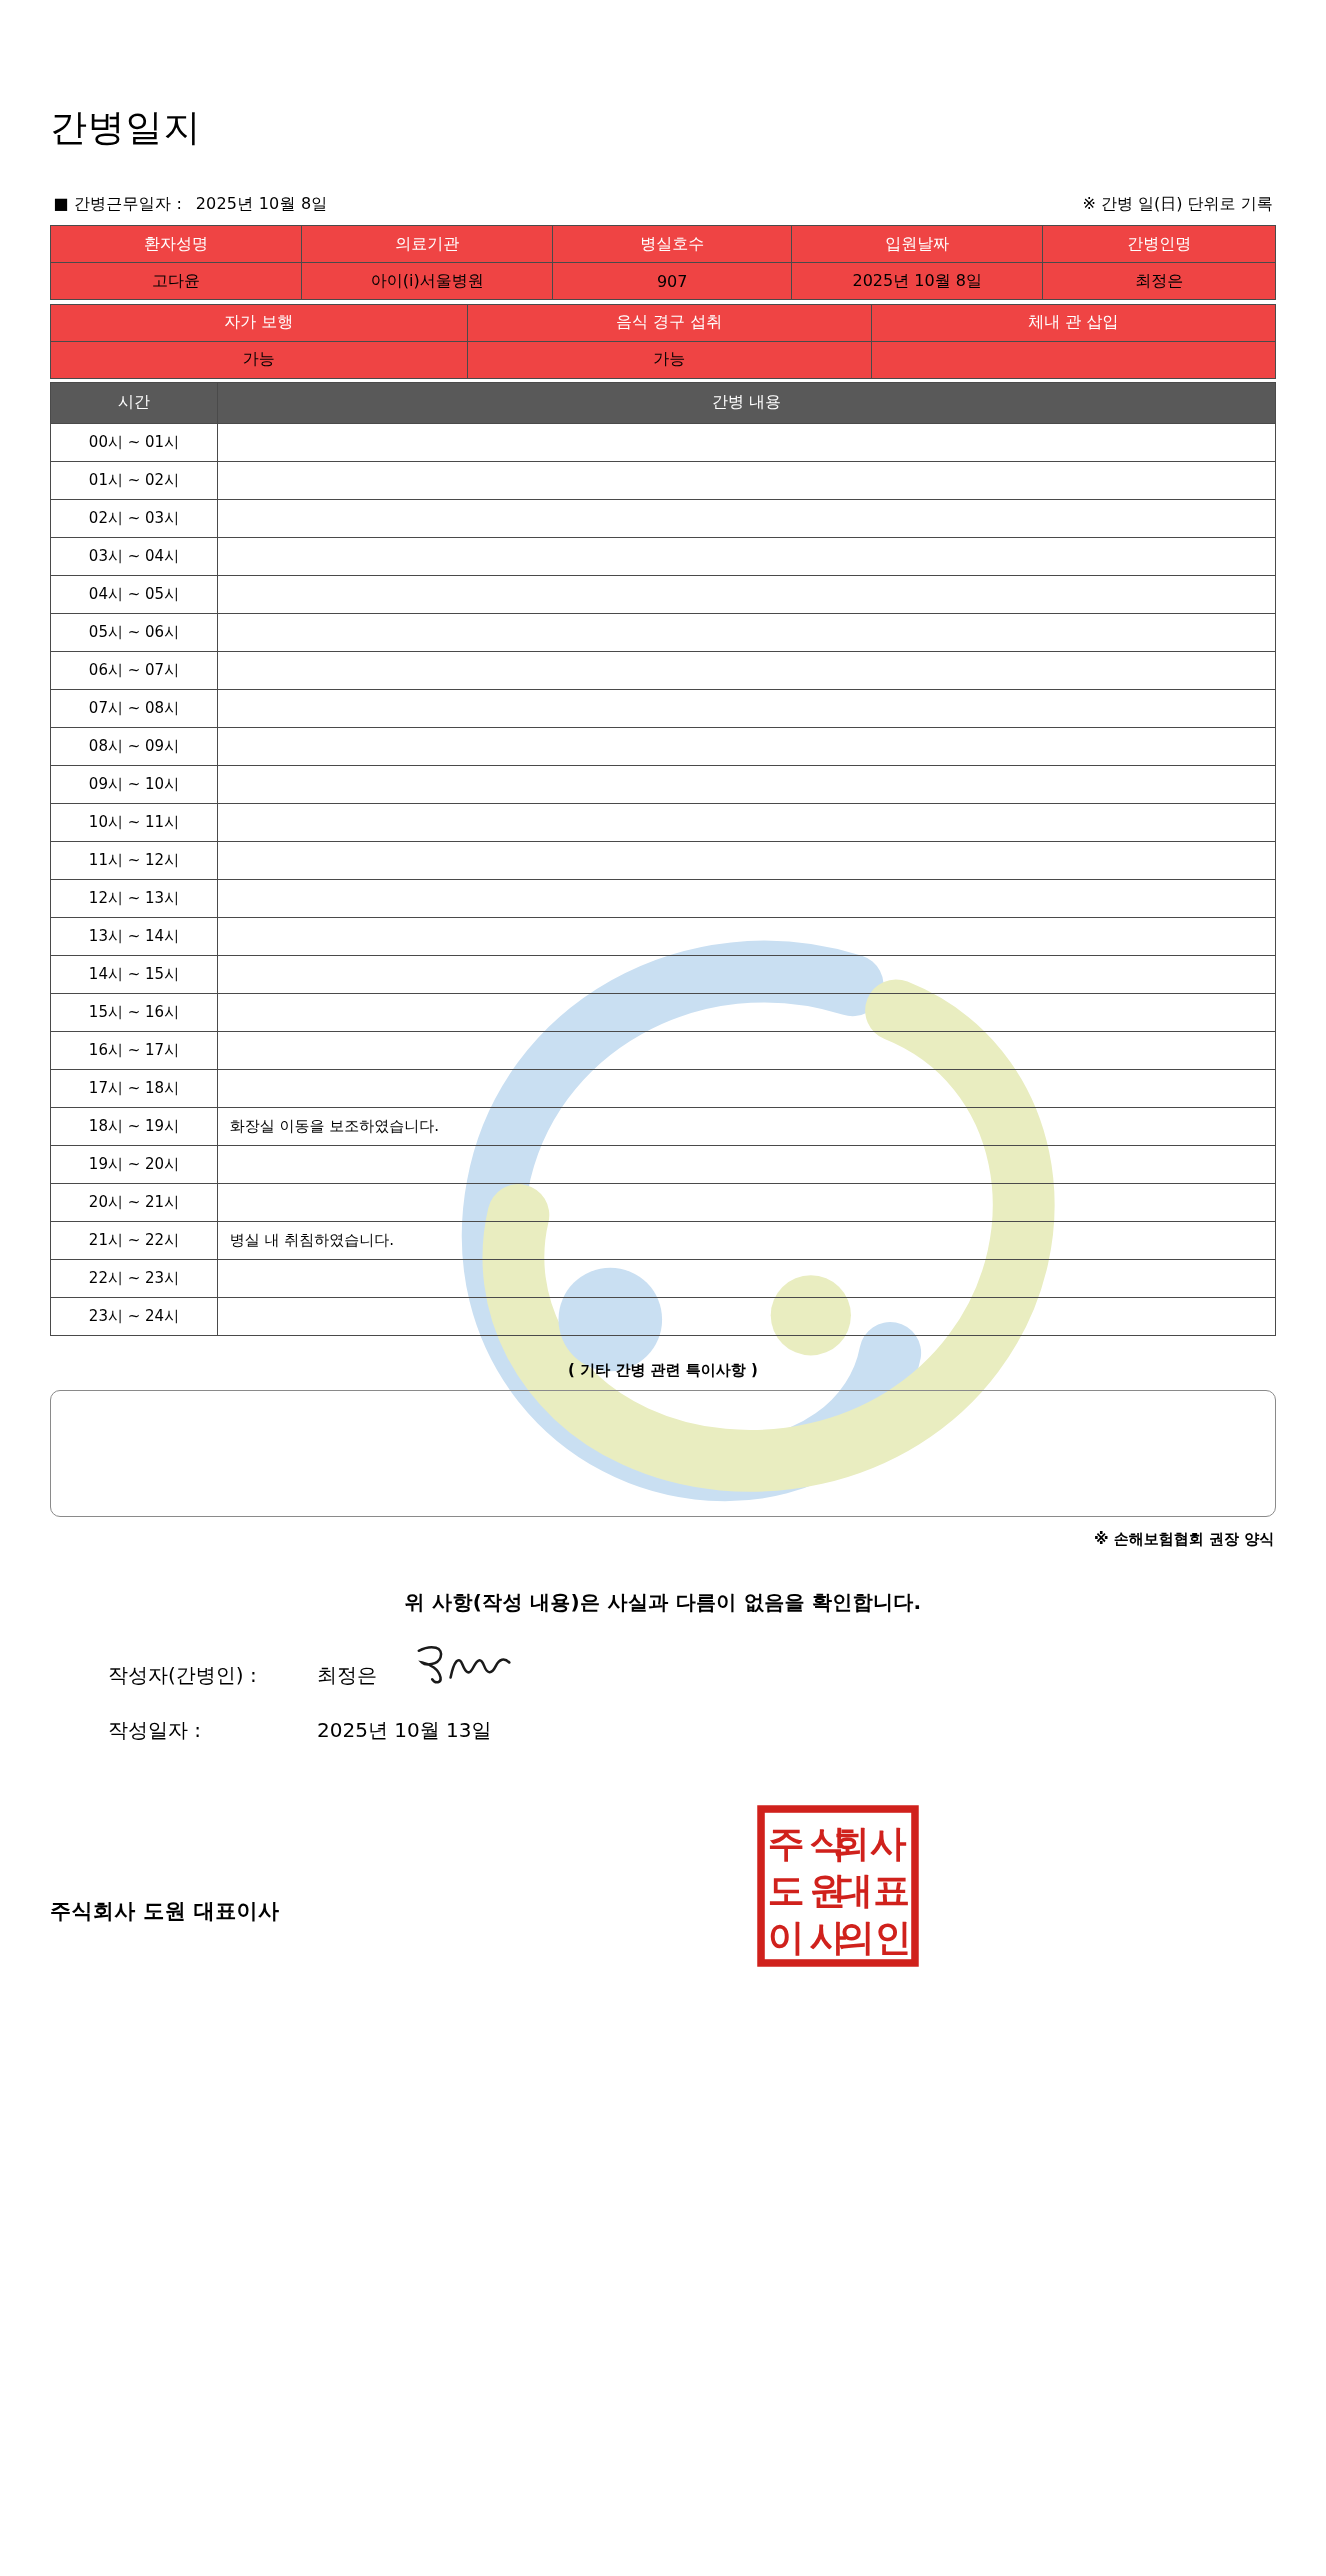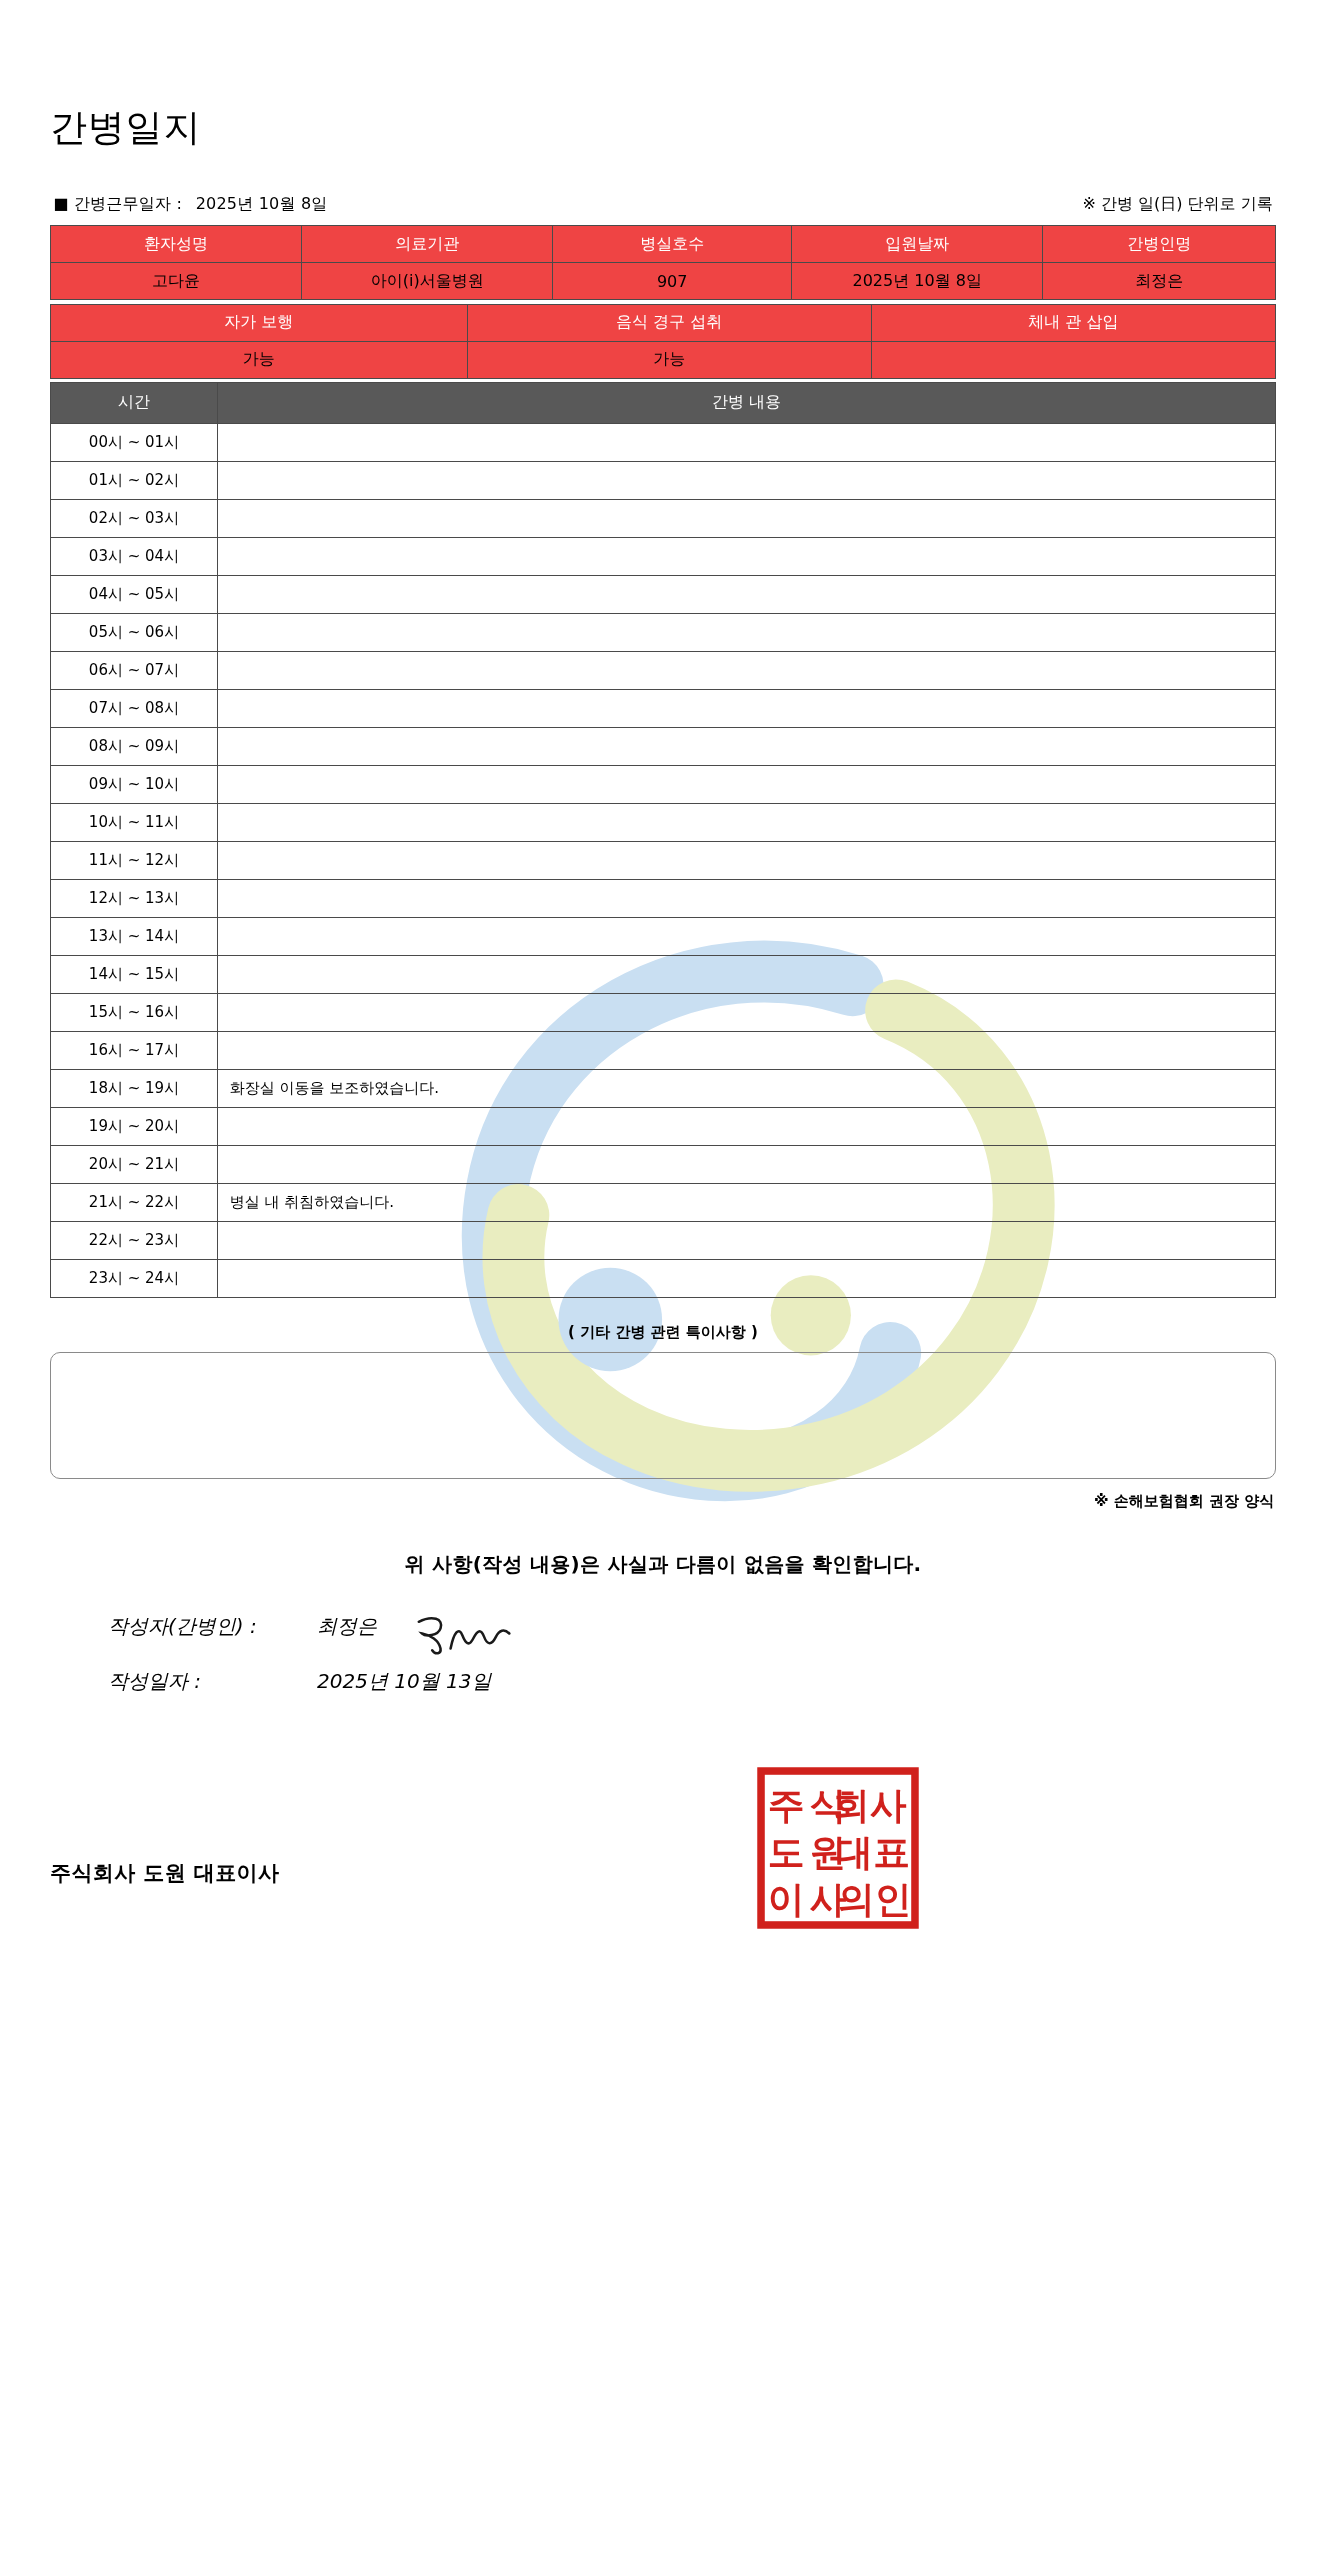--- a/index.html
+++ b/index.html
@@ -151,24 +151,23 @@
     letter-spacing: 0.3px;
   }
 
   .sign-block {
     margin-top: 35px;
     padding-left: 58px;
     font-size: 20px;
   }
   .sign-line {
     display: flex;
-    align-items: flex-start;
+    align-items: flex-end;
     margin-bottom: 16.7px;
     height: 38px;
-    font-style: italic;
   }
   .sign-label { min-width: 209px; }
   .sign-value { font-weight: normal; }
   .signature-mark {
     margin-left: 30px;
     width: 109px;
     height: 47px;
     position: relative;
     top: -3.3px;
   }
@@ -341,20 +340,24 @@
         <tr>
             <td class="time">14시 ~ 15시</td>
             <td class="note"></td>
           </tr>
         <tr>
             <td class="time">15시 ~ 16시</td>
             <td class="note"></td>
           </tr>
         <tr>
             <td class="time">16시 ~ 17시</td>
+            <td class="note"></td>
+          </tr>
+        <tr>
+            <td class="time">17시 ~ 18시</td>
             <td class="note"></td>
           </tr>
         <tr>
             <td class="time">18시 ~ 19시</td>
             <td class="note">화장실 이동을 보조하였습니다.</td>
           </tr>
         <tr>
             <td class="time">19시 ~ 20시</td>
             <td class="note"></td>
           </tr>

